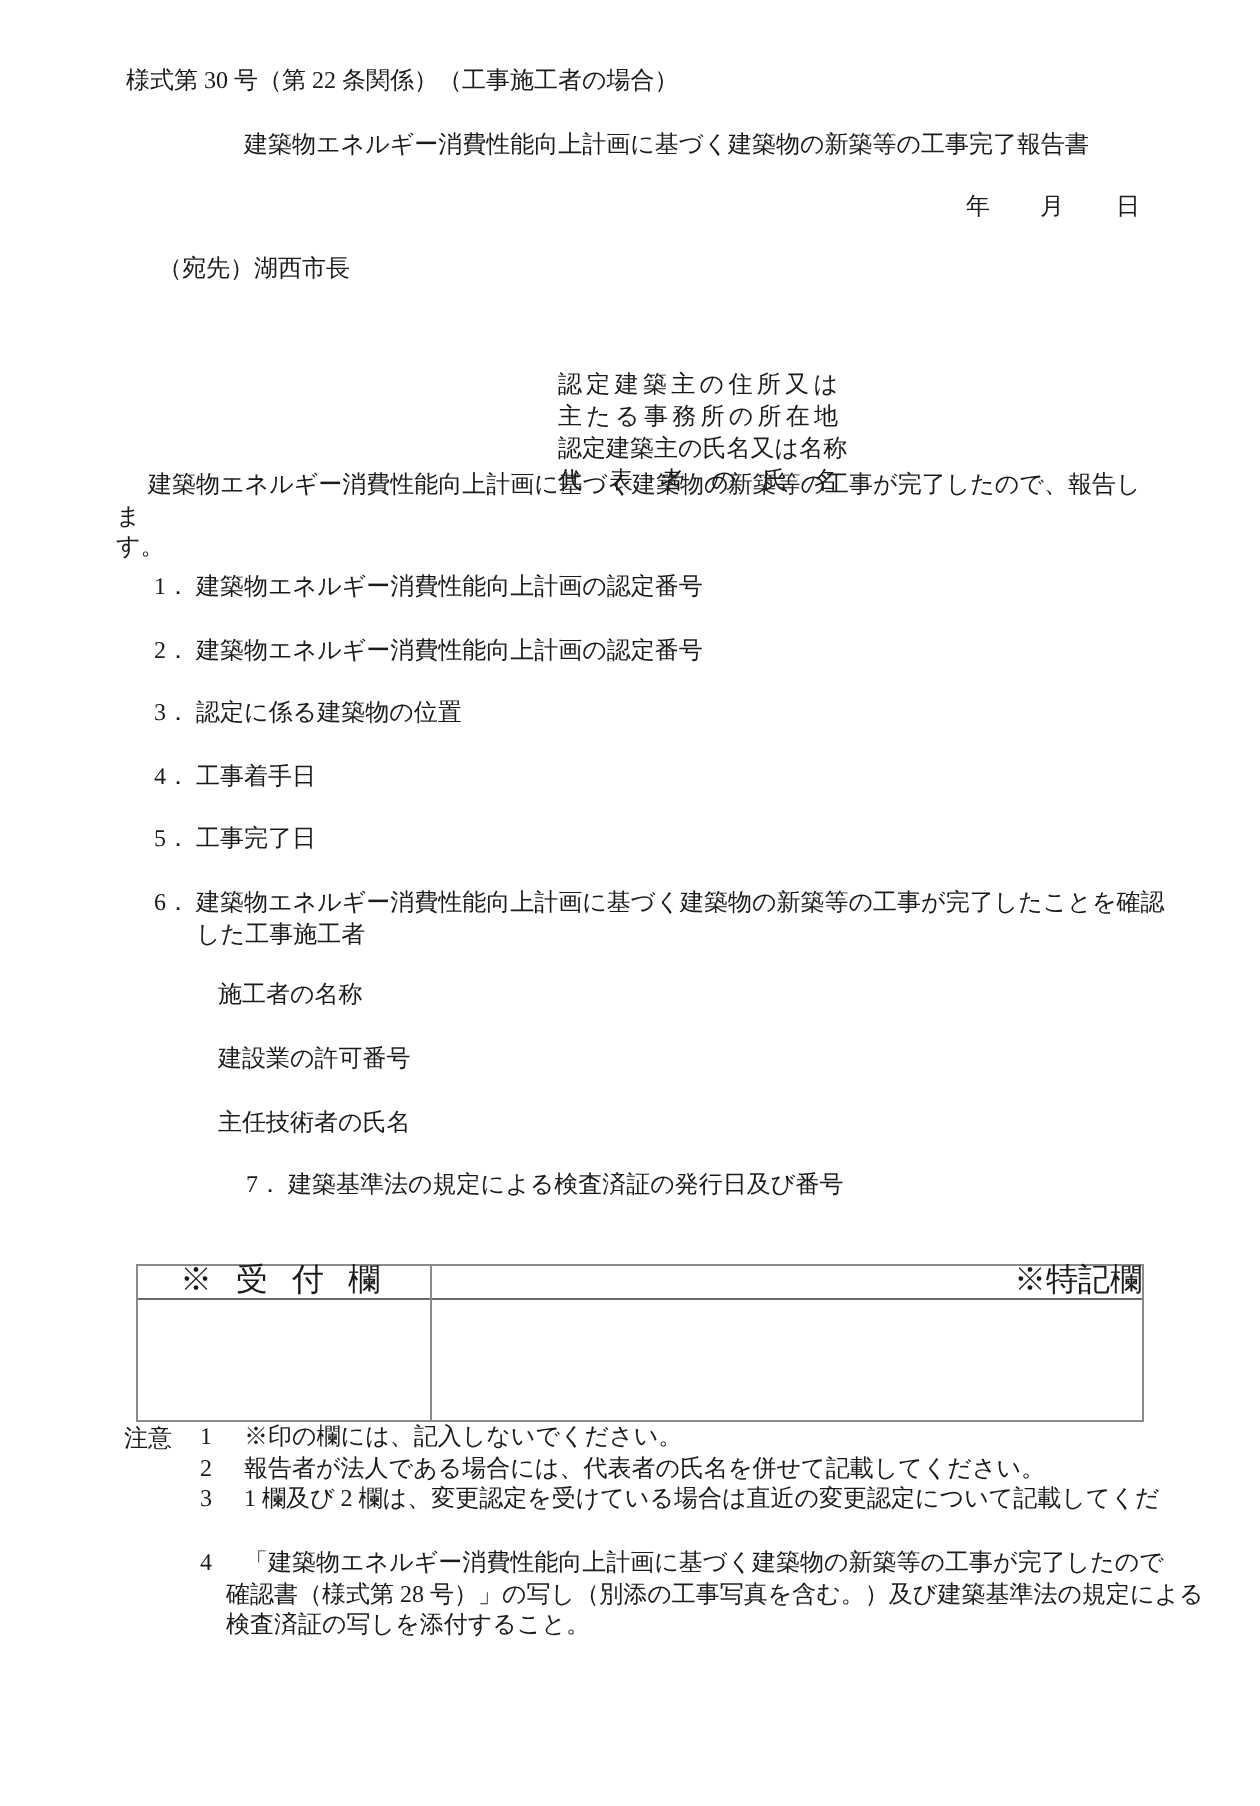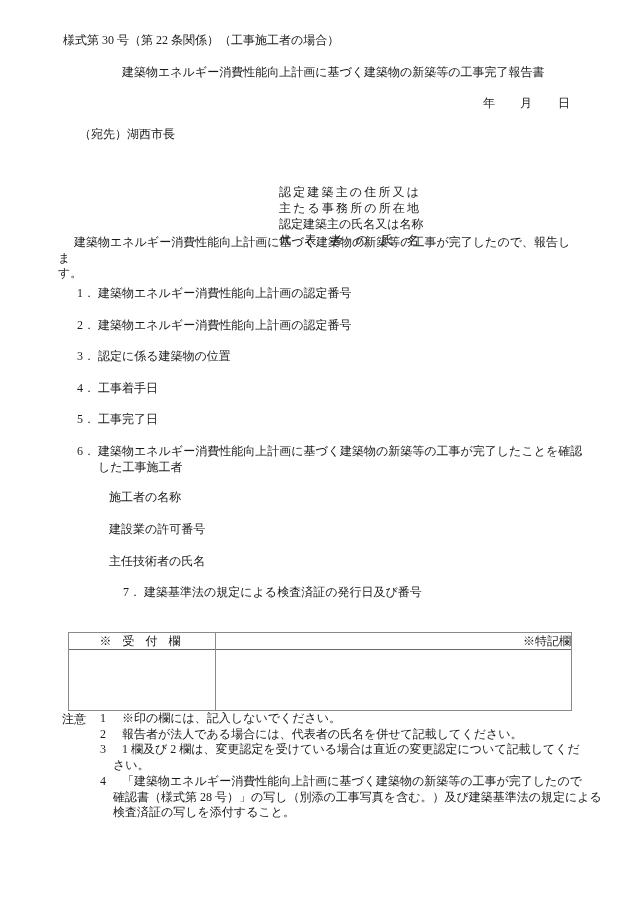--- a/index.html
+++ b/index.html
@@ -71,21 +71,21 @@
       bottom: 0;
       width: 1px;
       background: #8a8a8a;
     }
     .th {
       position: absolute;
       top: 0;
       height: 16px;
       line-height: 16px;
       text-align: center;
-      font-size: 12px;
+      font-size: 16px;
     }
     .th-receipt { left: 0; width: 146px; letter-spacing: 4px; }
     .th-remarks { left: 147px; right: 0; text-align: right; }
     .cell {
       position: absolute;
       top: 17px;
       bottom: 0;
     }
     .cell-receipt { left: 0; width: 146px; }
     .cell-remarks { left: 147px; right: 0; }
@@ -170,20 +170,19 @@
 <div class="notes">
   <div class="notes-label">注意</div>
   <div class="note" style="top:0px;">
     <span class="note-num">1</span><span>※印の欄には、記入しないでください。</span>
   </div>
   <div class="note" style="top:16px;">
     <span class="note-num">2</span><span>報告者が法人である場合には、代表者の氏名を併せて記載してください。</span>
   </div>
   <div class="note" style="top:31px;">
     <span class="note-num">3</span><span>1 欄及び 2 欄は、変更認定を受けている場合は直近の変更認定について記載してくだ</span>
-    <span class="note-cont">さい。</span>
   </div>
   <div class="note" style="top:63px;">
     <span class="note-num">4</span><span>「建築物エネルギー消費性能向上計画に基づく建築物の新築等の工事が完了したので</span>
     <span class="note-cont">確認書（様式第 28 号）」の写し（別添の工事写真を含む。）及び建築基準法の規定による</span>
     <span class="note-cont">検査済証の写しを添付すること。</span>
   </div>
 </div>
 
 </body></html>

